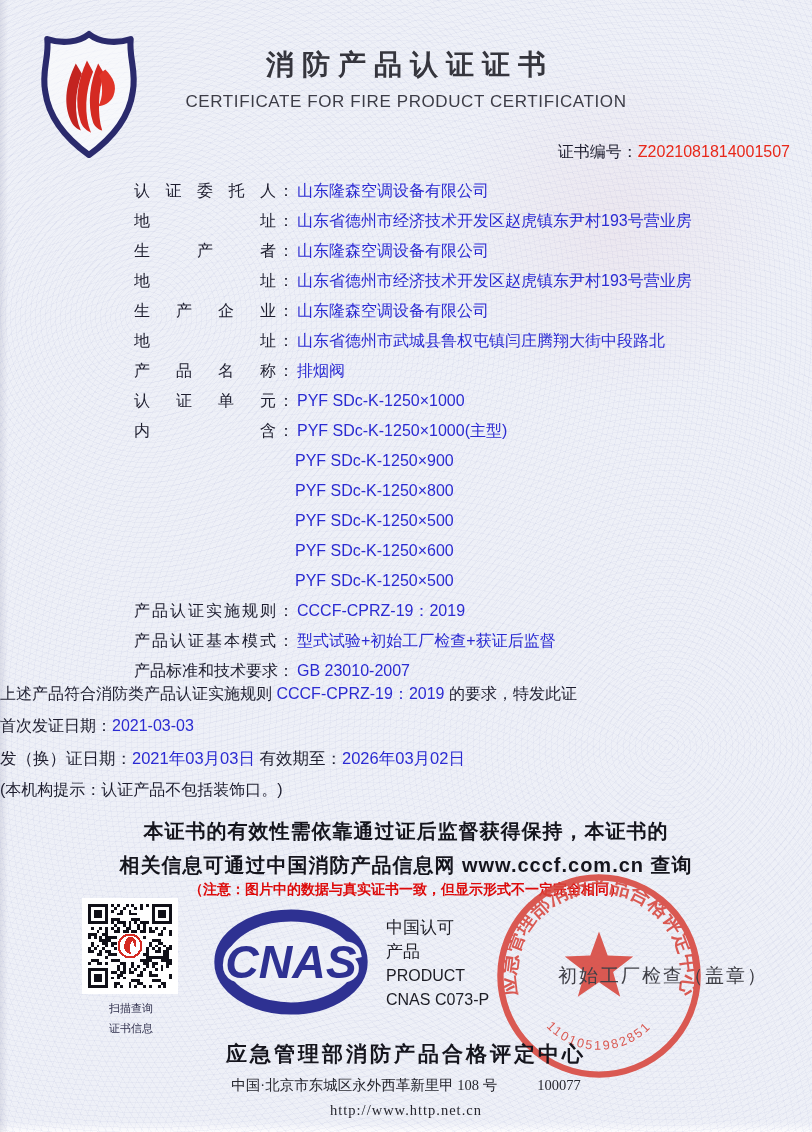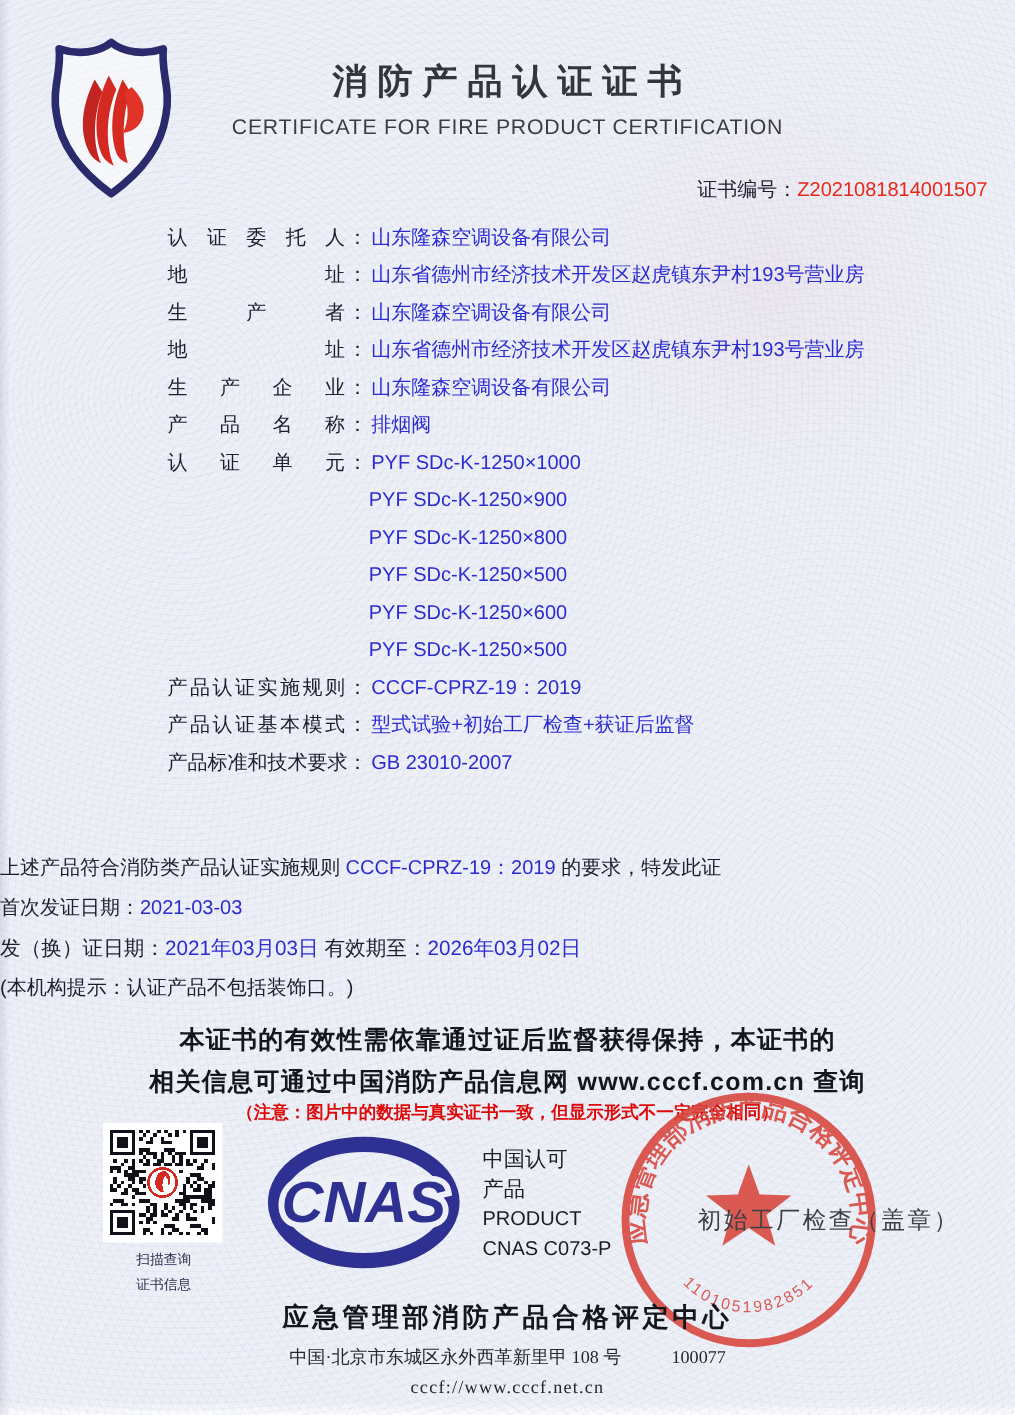--- a/index.html
+++ b/index.html
@@ -130,24 +130,30 @@
     <div class="frow">
       <span class="flabel">生产者</span><span class="fcolon">：</span><span class="fvalue">山东隆森空调设备有限公司</span>
     </div>
     <div class="frow">
       <span class="flabel">地址</span><span class="fcolon">：</span><span class="fvalue">山东省德州市经济技术开发区赵虎镇东尹村193号营业房</span>
     </div>
     <div class="frow">
       <span class="flabel">生产企业</span><span class="fcolon">：</span><span class="fvalue">山东隆森空调设备有限公司</span>
     </div>
     <div class="frow">
+      <span class="flabel">地址</span><span class="fcolon">：</span><span class="fvalue">山东省德州市武城县鲁权屯镇闫庄腾翔大街中段路北</span>
+    </div>
+    <div class="frow">
       <span class="flabel">产品名称</span><span class="fcolon">：</span><span class="fvalue">排烟阀</span>
     </div>
     <div class="frow">
       <span class="flabel">认证单元</span><span class="fcolon">：</span><span class="fvalue">PYF SDc-K-1250×1000</span>
+    </div>
+    <div class="frow">
+      <span class="flabel">内含</span><span class="fcolon">：</span><span class="fvalue">PYF SDc-K-1250×1000(主型)</span>
     </div>
     <div class="model-line">PYF SDc-K-1250×900</div>
     <div class="model-line">PYF SDc-K-1250×800</div>
     <div class="model-line">PYF SDc-K-1250×500</div>
     <div class="model-line">PYF SDc-K-1250×600</div>
     <div class="model-line">PYF SDc-K-1250×500</div>
     <div class="frow">
       <span class="flabel">产品认证实施规则</span><span class="fcolon">：</span><span class="fvalue">CCCF-CPRZ-19：2019</span>
     </div>
     <div class="frow">
@@ -227,15 +233,15 @@
     <text font-family="Liberation Sans, sans-serif" font-size="12" letter-spacing="2" fill="#d8453c">
       <textPath href="#sealBottom" startOffset="50%" text-anchor="middle">1101051982851</textPath>
     </text>
   </svg>
   <div class="stamp-overlay">初始工厂检查（盖章）</div>
 
   <div class="footer-org">应急管理部消防产品合格评定中心</div>
   <div class="footer-addr">
     <span>中国·北京市东城区永外西革新里甲 108 号</span><span class="post">100077</span>
   </div>
-  <div class="footer-url">cccf://www.cccf.net.cn</div>
+  <div class="footer-url">http://www.http.net.cn</div>
 
 </div>
 
 </body></html>

